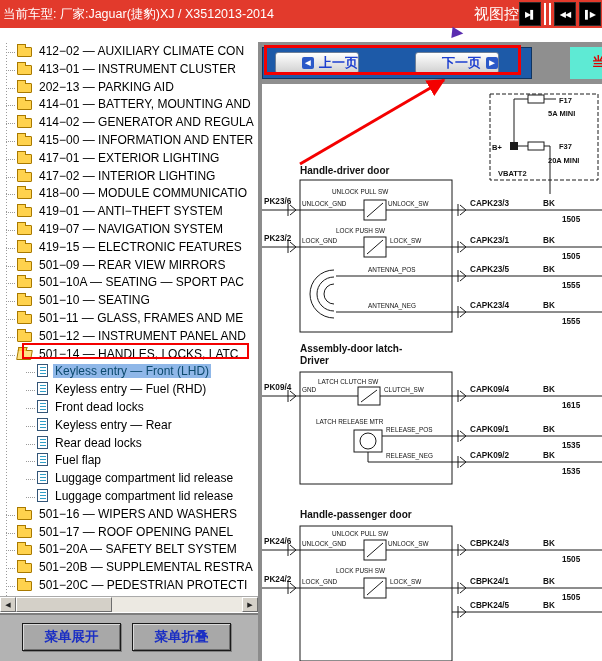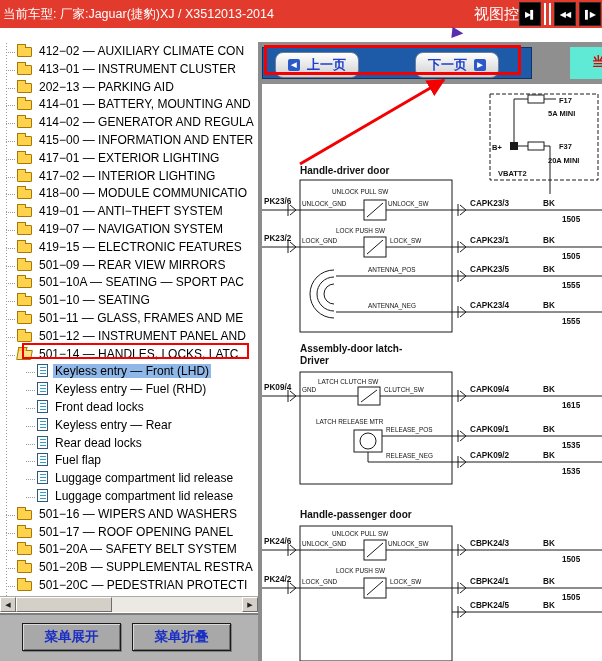--- a/index.html
+++ b/index.html
@@ -30,37 +30,37 @@
   .lvl1::before { left:26px; width:9px; }
   .tw-icon { display:inline-block; position:relative; vertical-align:-2px; margin-right:5px; }
   .folder, .folder-open { width:15px; height:10px; background:#ffd24d; border:1px solid #a87900; border-radius:1px; }
   .folder::before, .folder-open::before { content:""; position:absolute; top:-4px; left:-1px; width:7px; height:3px;
       background:#ffd24d; border:1px solid #a87900; border-bottom:none; }
   .folder-open { background:#ffe284; transform:skewX(-10deg); }
   .doc { width:11px; height:13px; background:#fff; border:1px solid #335577; }
   .doc::before { content:""; position:absolute; left:2px; top:2px; width:6px; height:8px;
       background:repeating-linear-gradient(180deg,#2f9ec8 0 1px,transparent 1px 3px); }
   .tree-label { padding:0 2px; }
-  .selected .tree-label { background:#8fb7e8; color:#000000;text-align:center; }
+  .selected .tree-label { background:#8fb7e8; color:#0c4a6e;text-align:center; }
 
   
   .hscroll { position:absolute; left:0; top:554px; width:258px; height:16px; background:#ece9e2; border-top:1px solid #aaa; display:flex; }
   .hs-btn { width:16px; height:15px; background:#d4d0c8; border:1px solid; border-color:#fff #6d6d6d #6d6d6d #fff;
             font-size:7px; line-height:13px; text-align:center; color:#222; cursor:pointer; }
   .hs-right { margin-left:auto; }
   .hs-thumb { width:96px; height:15px; background:#d4d0c8; border:1px solid; border-color:#fff #6d6d6d #6d6d6d #fff; cursor:pointer; }
 
   .splitter { position:absolute; left:258px; top:42px; width:4px; height:619px; background:#8c8c8c; cursor:col-resize; }
 
   
   .right-panel { position:absolute; left:262px; top:42px; width:340px; height:619px; background:#8f8f8f; }
   .navbar { position:absolute; left:0; top:5px; width:270px; height:32px; background:#1d5aa8; border:1px solid #10345f; }
-  .nav-btn { position:absolute; top:4px; width:84px; height:22px; border:1px solid #6d7f98; border-radius:8px;
+  .nav-btn { position:absolute; top:4px; width:84px; height:22px; border:1px solid #6d7f98; border-radius:3px;
              background:linear-gradient(#ffffff,#d0d0d0); color:#1d3fd0; font-weight:bold; font-size:13px;
-             display:flex; align-items:center; justify-content:space-between; gap:5px; cursor:pointer; padding:12px; font-family:inherit; }
+             display:flex; align-items:center; justify-content:flex-end; gap:5px; cursor:pointer; padding:0; font-family:inherit; }
   .nav-prev { left:12px; }
   .nav-next { left:152px; }
   .nav-ic { background:#2b59c8; color:#fff; font-size:7px; width:12px; height:12px; line-height:12px; text-align:center; border-radius:2px; }
   .nav-right { position:absolute; left:270px; top:5px; width:46px; height:32px; background:#5eead4;margin-left:38px; }
   .cur-label { position:absolute; left:22px; top:6px; color:#e00000; font-weight:bold; font-size:13px; white-space:nowrap; }
 
   .diagram { position:absolute; left:0; top:42px; }
   .diagram line, .diagram rect, .diagram path, .diagram polyline, .diagram circle, .diagram use { stroke:#1a1a1a; fill:none; stroke-width:1; }
   .diagram rect.page { fill:#ffffff; stroke:none; }
   .diagram .dash { stroke-dasharray:4 2; }

